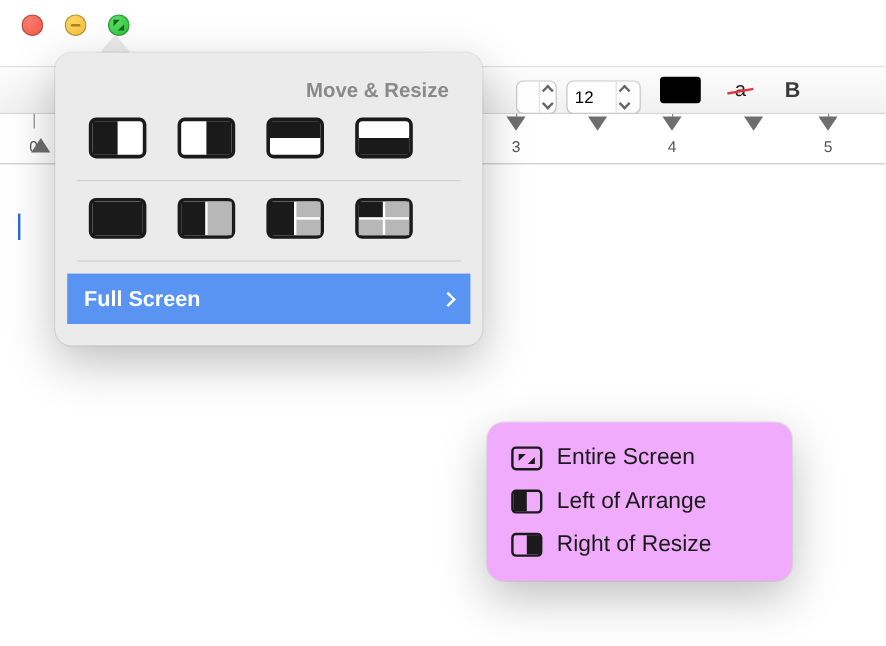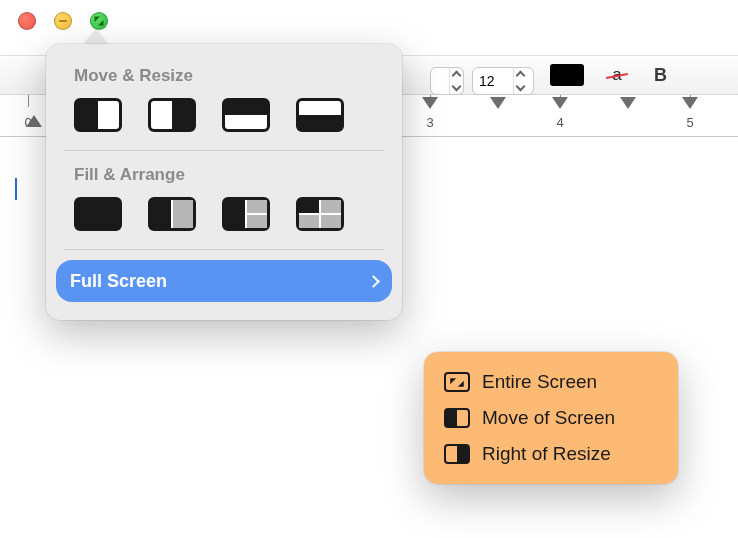--- a/index.html
+++ b/index.html
@@ -60,37 +60,37 @@
   .ruler-marker.down{border-top:none;border-bottom:12px solid #6e6e6e;top:20px;}
 
   
   .doc{position:absolute;top:138px;left:0;right:0;bottom:0;background:#fff;}
   .cursor{position:absolute;left:15px;top:40px;width:2px;height:22px;background:#2a6ad6;}
 
   
   .popover{position:absolute;left:46px;top:44px;width:356px;
     background:#ebebeb;border-radius:14px;
     box-shadow:0 14px 40px rgba(0,0,0,.25), 0 0 0 1px rgba(0,0,0,.07);
-    padding:18px 0 6px 0; z-index:10;
+    padding:18px 0 6px 0; z-index:10;text-align:right;
   }
   .section-title{font-size:17px;font-weight:600;color:#8a8a8a;padding:4px 28px 8px;}
   .icon-row{display:flex;gap:26px;padding:4px 28px 16px;}
   .hr{height:1px;background:#d0d0d0;margin:2px 18px 10px;}
 
   .win-icon{width:48px;height:34px;border:3px solid #1a1a1a;border-radius:6px;background:#fff;position:relative;cursor:default;}
   .win-icon .fill{position:absolute;background:#1a1a1a;}
   .win-icon .fill.dim{background:#b7b7b7;}
 
   
-  .menu-item{display:flex;align-items:center;justify-content:space-between;height:42px;margin:6px 10px 12px;padding:0 14px;border-radius:16px;font-size:18px;font-weight:600;cursor:default;}
+  .menu-item{display:flex;align-items:center;justify-content:space-between;height:42px;margin:6px 10px 12px;padding:0 14px;border-radius:0;font-size:18px;font-weight:600;cursor:default;}
   .menu-item.hl{background:#5a94f2;color:#fff;}
   .menu-item .chevr{width:9px;height:9px;border:solid #fff;border-width:0 2px 2px 0;transform:rotate(-45deg);}
 
   
-  .submenu{position:absolute;left:424px;top:352px;width:254px;background:#fdba74;border-radius:14px;
+  .submenu{position:absolute;left:406px;top:352px;width:254px;background:#f0abfc;border-radius:14px;
     box-shadow:0 14px 40px rgba(0,0,0,.25), 0 0 0 1px rgba(0,0,0,.07);
     padding:12px 10px;z-index:11;}
   .sub-item{display:flex;align-items:center;gap:12px;height:36px;padding:0 10px;border-radius:7px;font-size:19px;color:#1a1a1a;cursor:default;}
   .sub-icon{width:26px;height:20px;border:2.5px solid #1a1a1a;border-radius:4px;position:relative;flex-shrink:0;}
   .sub-icon .f{position:absolute;background:#1a1a1a;}
   .sub-icon.entire svg{position:absolute;inset:0;}
 </style>
 </head>
 <body>
 
@@ -170,21 +170,20 @@
         <div class="fill" style="right:0;top:0;bottom:0;width:50%;"></div>
       </div>
     <div class="win-icon">
         <div class="fill" style="left:0;right:0;top:0;height:50%;"></div>
       </div>
     <div class="win-icon">
         <div class="fill" style="left:0;right:0;bottom:0;height:50%;"></div>
       </div>
   </div>
   <div class="hr"></div>
-  <div class="section-title">Fill &amp; Arrange</div>
   <div class="icon-row">
     <div class="win-icon">
         <div class="fill" style="inset:0;"></div>
       </div>
     <div class="win-icon">
       <div class="fill" style="left:0;top:0;bottom:0;width:48%;"></div>
       <div class="fill dim" style="right:0;top:0;bottom:0;width:48%;"></div>
     </div>
     <div class="win-icon">
       <div class="fill" style="left:0;top:0;bottom:0;width:48%;"></div>
@@ -211,21 +210,21 @@
       <svg viewBox="0 0 26 20">
           <path d="M5 12 L5 5 L12 5 Z M21 8 L21 15 L14 15 Z" fill="#1a1a1a"></path>
         </svg>
     </div>
     <span>Entire Screen</span>
   </div>
   <div class="sub-item">
     <div class="sub-icon">
         <div class="f" style="left:0;top:0;bottom:0;width:50%;"></div>
       </div>
-    <span>Move of Screen</span>
+    <span>Left of Arrange</span>
   </div>
   <div class="sub-item">
     <div class="sub-icon">
         <div class="f" style="right:0;top:0;bottom:0;width:50%;"></div>
       </div>
     <span>Right of Resize</span>
   </div>
 </div>
 
 </body></html>

